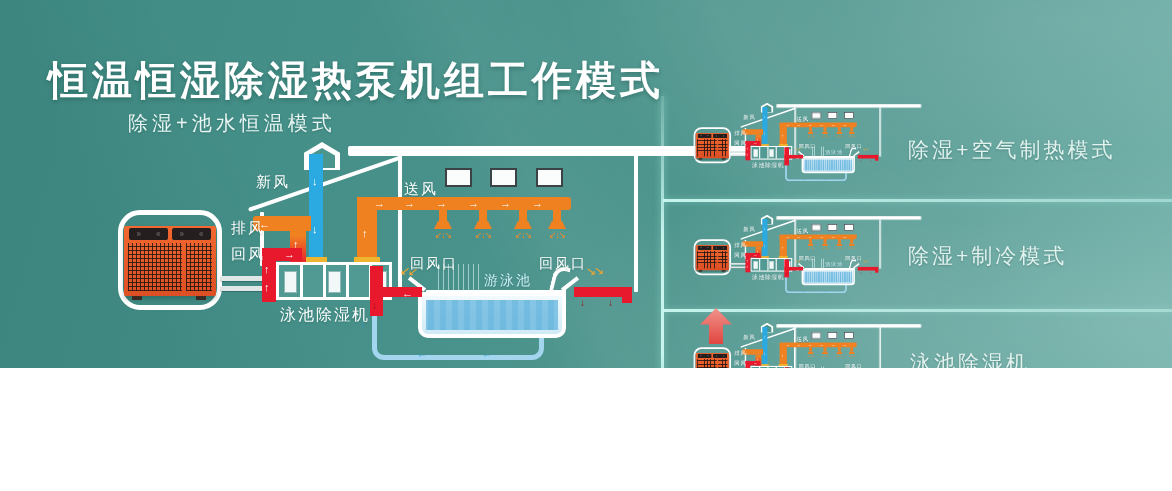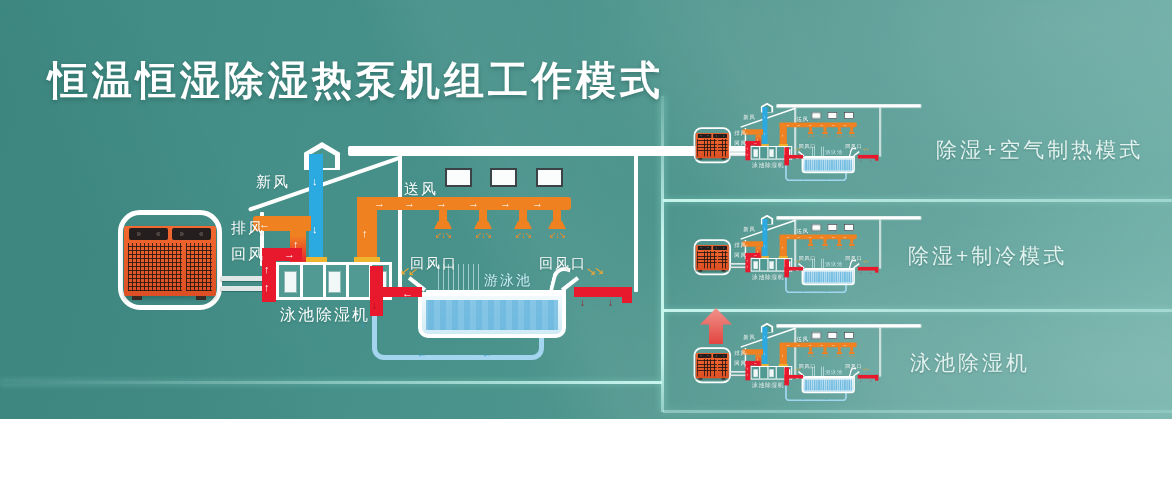--- a/index.html
+++ b/index.html
@@ -1,17 +1,17 @@
 <!DOCTYPE html>
 <html><head>
 <meta charset="utf-8">
 <style>
   html,body{margin:0;padding:0;}
   body{font-family:"Liberation Sans","DejaVu Sans",sans-serif;}
-  .stage{position:relative;width:1172px;height:419px;overflow:hidden;
+  .stage{position:relative;width:1172px;height:368px;overflow:hidden;
     background:linear-gradient(105deg,#3f8b84 0%,#47918a 38%,#4f968e 58%,#5fa19a 78%,#6fb0a8 100%);}
   .bg-streaks{position:absolute;inset:0;pointer-events:none;
     background:
       radial-gradient(ellipse at 90% 6%, rgba(255,255,255,.10), transparent 42%),
       radial-gradient(ellipse at 97% 88%, rgba(255,255,255,.14), transparent 38%),
       linear-gradient(64deg, transparent 40%, rgba(255,255,255,.045) 46%, transparent 55%),
       linear-gradient(64deg, transparent 58%, rgba(255,255,255,.04) 66%, transparent 76%),
       linear-gradient(64deg, rgba(0,30,28,.05) 12%, transparent 26%);}
   
   .page-title{position:absolute;left:48px;top:26px;color:#fff;font-size:40px;font-weight:bold;
@@ -132,20 +132,21 @@
   <div class="bg-streaks"></div>
 
   <h1 class="page-title">恒温恒湿除湿热泵机组工作模式</h1>
 
   <div class="vline"></div>
   <div class="hline h1"></div>
   <div class="hline h2"></div>
   <div class="hline h3"></div>
   <div class="hline hleft"></div>
 
+  <span class="left-mode-title">除湿+池水恒温模式</span>
   <div class="diagram-slot slot-main">
   <div class="diagram">
 
     <div class="unit-frame"></div>
     <div class="hp">
       <div class="hp-fan f1"></div>
       <div class="hp-fan f2"></div>
       <div class="hp-grille g1"></div>
       <div class="hp-grille g2"></div>
       <div class="hp-leg l1"></div>
@@ -372,21 +373,21 @@
     <span class="dlab lab-fresh">新风</span>
     <span class="dlab lab-exh">排风</span>
     <span class="dlab lab-ret">回风</span>
     <span class="dlab lab-sup">送风</span>
     <span class="dlab lab-out1">回风口</span>
     <span class="dlab lab-out2">回风口</span>
     <span class="dlab lab-pool">游泳池</span>
     <span class="dlab lab-machine">泳池除湿机</span>
   </div>
 </div>
-    <span class="mode-label" style="left:936px;top:136px;">除湿+空气制热模式</span>
+    <span class="mode-label" style="left:908px;top:136px;font-family:Liberation Mono, monospace;">除湿+空气制热模式</span>
   </div>
   <div>
     <div class="diagram-slot slot-m2">
   <div class="diagram">
 
     <div class="unit-frame"></div>
     <div class="hp">
       <div class="hp-fan f1"></div>
       <div class="hp-fan f2"></div>
       <div class="hp-grille g1"></div>

